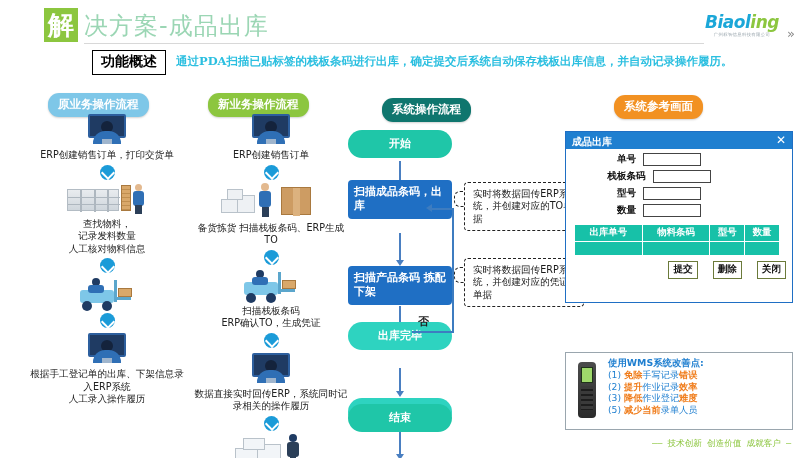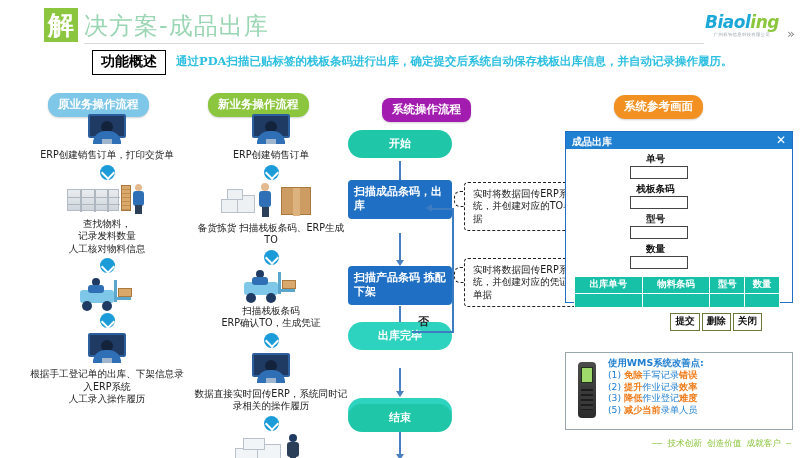--- a/index.html
+++ b/index.html
@@ -59,21 +59,21 @@
   
   .pill {
     position: absolute; border-radius: 11px;
     font-size: 11.5px; font-weight: bold; color: #fff;
     text-align: center; padding: 4px 10px 5px 10px;
     white-space: nowrap;
     box-shadow: 0 1px 2px rgba(0,0,0,.18);
   }
   #pill-old { left: 48px; top: 93px; background: #7ec7e8; }
   #pill-new { left: 208px; top: 93px; background: #8cc63f; }
-  #pill-sys { left: 382px; top: 98px; background: #a21caf; border-radius: 8px; }
+  #pill-sys { left: 382px; top: 98px; background: #0f766e; }
   #pill-ref { left: 614px; top: 95px; background: #f29122; }
 
   
   .col { position: absolute; width: 162px; text-align: center; }
   #col-old { left: 26px; top: 112px; }
   #col-new { left: 190px; top: 112px; }
 
   .step { width: 100%; margin-bottom: 1px; }
   .step-caption {
     font-size: 9.6px; color: #222; line-height: 12.5px;
@@ -227,33 +227,33 @@
   }
   #dlg-title {
     height: 17px; background: #1f7fd0;
     color: #fff; font-size: 10px; font-weight: bold;
     padding: 3px 0 0 6px; position: relative;
   }
   #dlg-close {
     position: absolute; right: 6px; top: 1px;
     font-size: 12px; font-weight: bold; color: #fff; line-height: 15px;
   }
-  .dlg-row { display: flex; align-items: center; justify-content: space-between; margin: 4px 40px 4px 0; flex-direction: column; }
+  .dlg-row { display: flex; align-items: center; justify-content: center; margin: 4px 40px 4px 0; }
   .dlg-row label { font-size: 9.6px; font-weight: bold; color: #111; margin-right: 7px; white-space: nowrap; }
   .dlg-row input {
     width: 58px; height: 13px; border: 1.2px solid #444; background: #fff;
     font-size: 9px; font-family: inherit; padding: 0 2px;
   }
   #dlg-table { margin: 7px 8px 0 8px; border-collapse: collapse; width: 206px; }
   #dlg-table th {
     background: #17c1a8; color: #fff; font-size: 9.4px; font-weight: bold;
     border: 1px solid #fff; padding: 1px 0 2px 0; text-align: center;
   }
   #dlg-table td { background: #17c1a8; border: 1px solid #fff; height: 14px; }
-  #dlg-buttons { display: flex; justify-content: flex-end; gap: 2px; margin: 5px 30px 0 0; }
+  #dlg-buttons { display: flex; justify-content: flex-end; gap: 15px; margin: 5px 6px 0 0; }
   #dlg-buttons .btn {
     border: 1.2px solid #6b7a3a; background: #fff;
     font-size: 9.6px; font-weight: bold; color: #111;
     padding: 1px 4px 2px 4px;
   }
 
   
   #wms {
     position: absolute; left: 565px; top: 352px; width: 228px; height: 78px;
     border: 1.2px solid #9aa6ae; background: #fff; display: flex; padding: 4px 2px 2px 6px;

